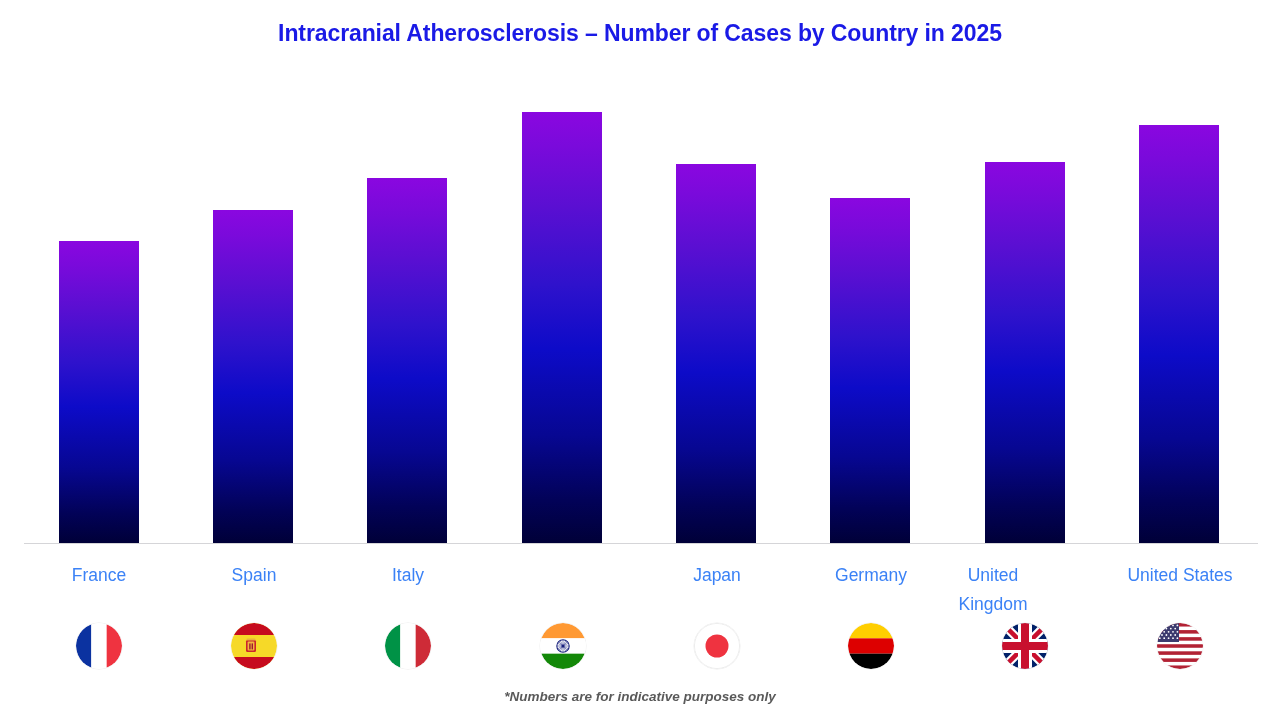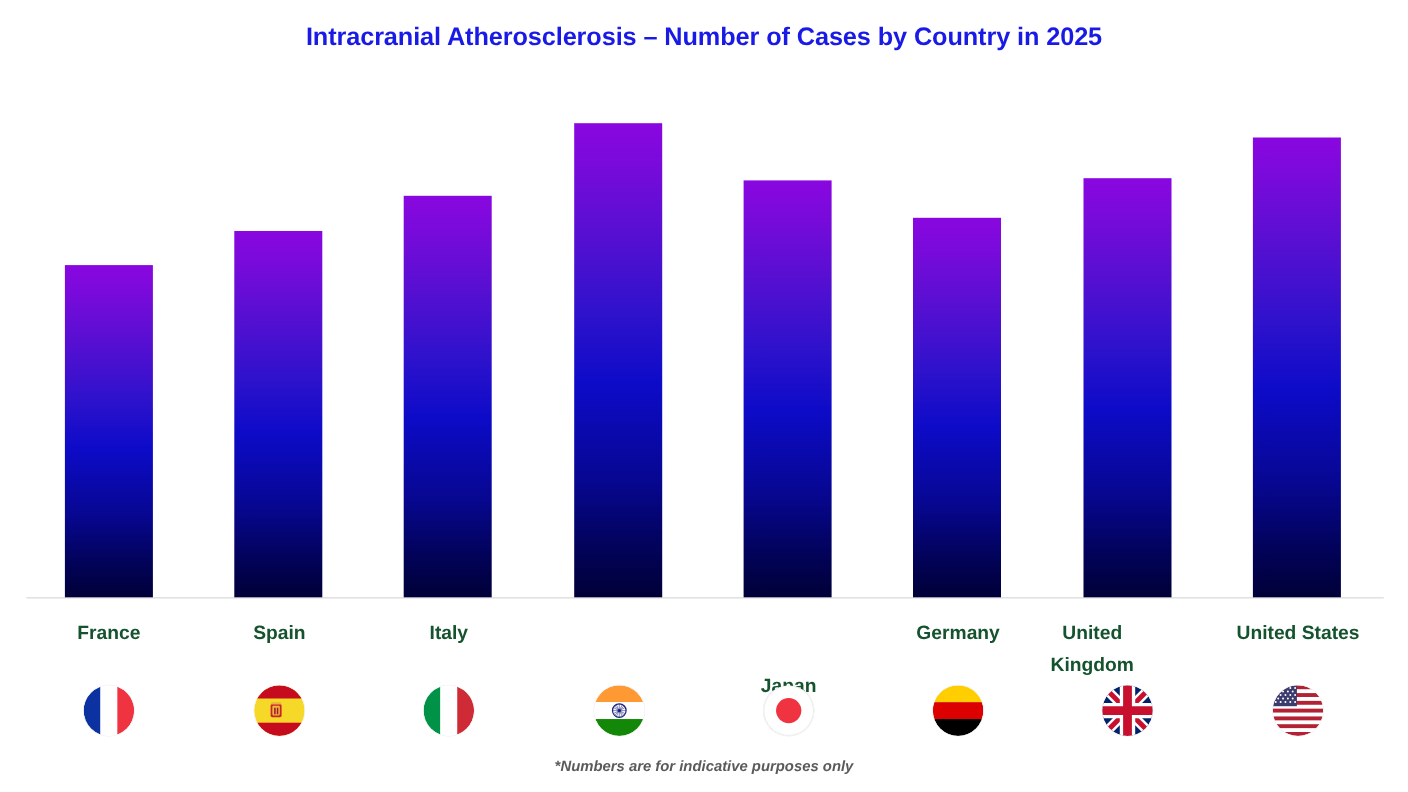--- a/index.html
+++ b/index.html
@@ -38,24 +38,23 @@
         #0d0bc8 55%,
         #070792 75%,
         #020258 90%,
         #000038 100%);
   }
 
   
   .cat-label{
     position:absolute;width:154px;
     text-align:center;
-    font-size:17.5px;color:#14532d;
+    font-size:17.5px;color:#3b82f6;
     line-height:29px;
     top:561px;
-    font-weight:bold;
   }
 
   
   .flag{
     position:absolute;width:46px;height:46px;border-radius:50%;
     overflow:hidden;top:623px;
     box-shadow:0 0 0 0.5px rgba(0,0,0,0.08);
   }
   .flag svg{display:block;width:46px;height:46px;}
 
@@ -89,21 +88,21 @@
 
   <div class="cat-label" style="left:22px;">
     <div>France</div>
   </div>
   <div class="cat-label" style="left:177px;">
     <div>Spain</div>
   </div>
   <div class="cat-label" style="left:331px;">
     <div>Italy</div>
   </div>
-  <div class="cat-label" style="left:640px;margin-top:48px;">
+  <div class="cat-label" style="left:640px;">
     <div>Japan</div>
   </div>
   <div class="cat-label" style="left:794px;">
     <div>Germany</div>
   </div>
   <div class="cat-label" style="left:916px;">
     <div>United</div>
     <div>Kingdom</div>
   </div>
   <div class="cat-label" style="left:1103px;">

